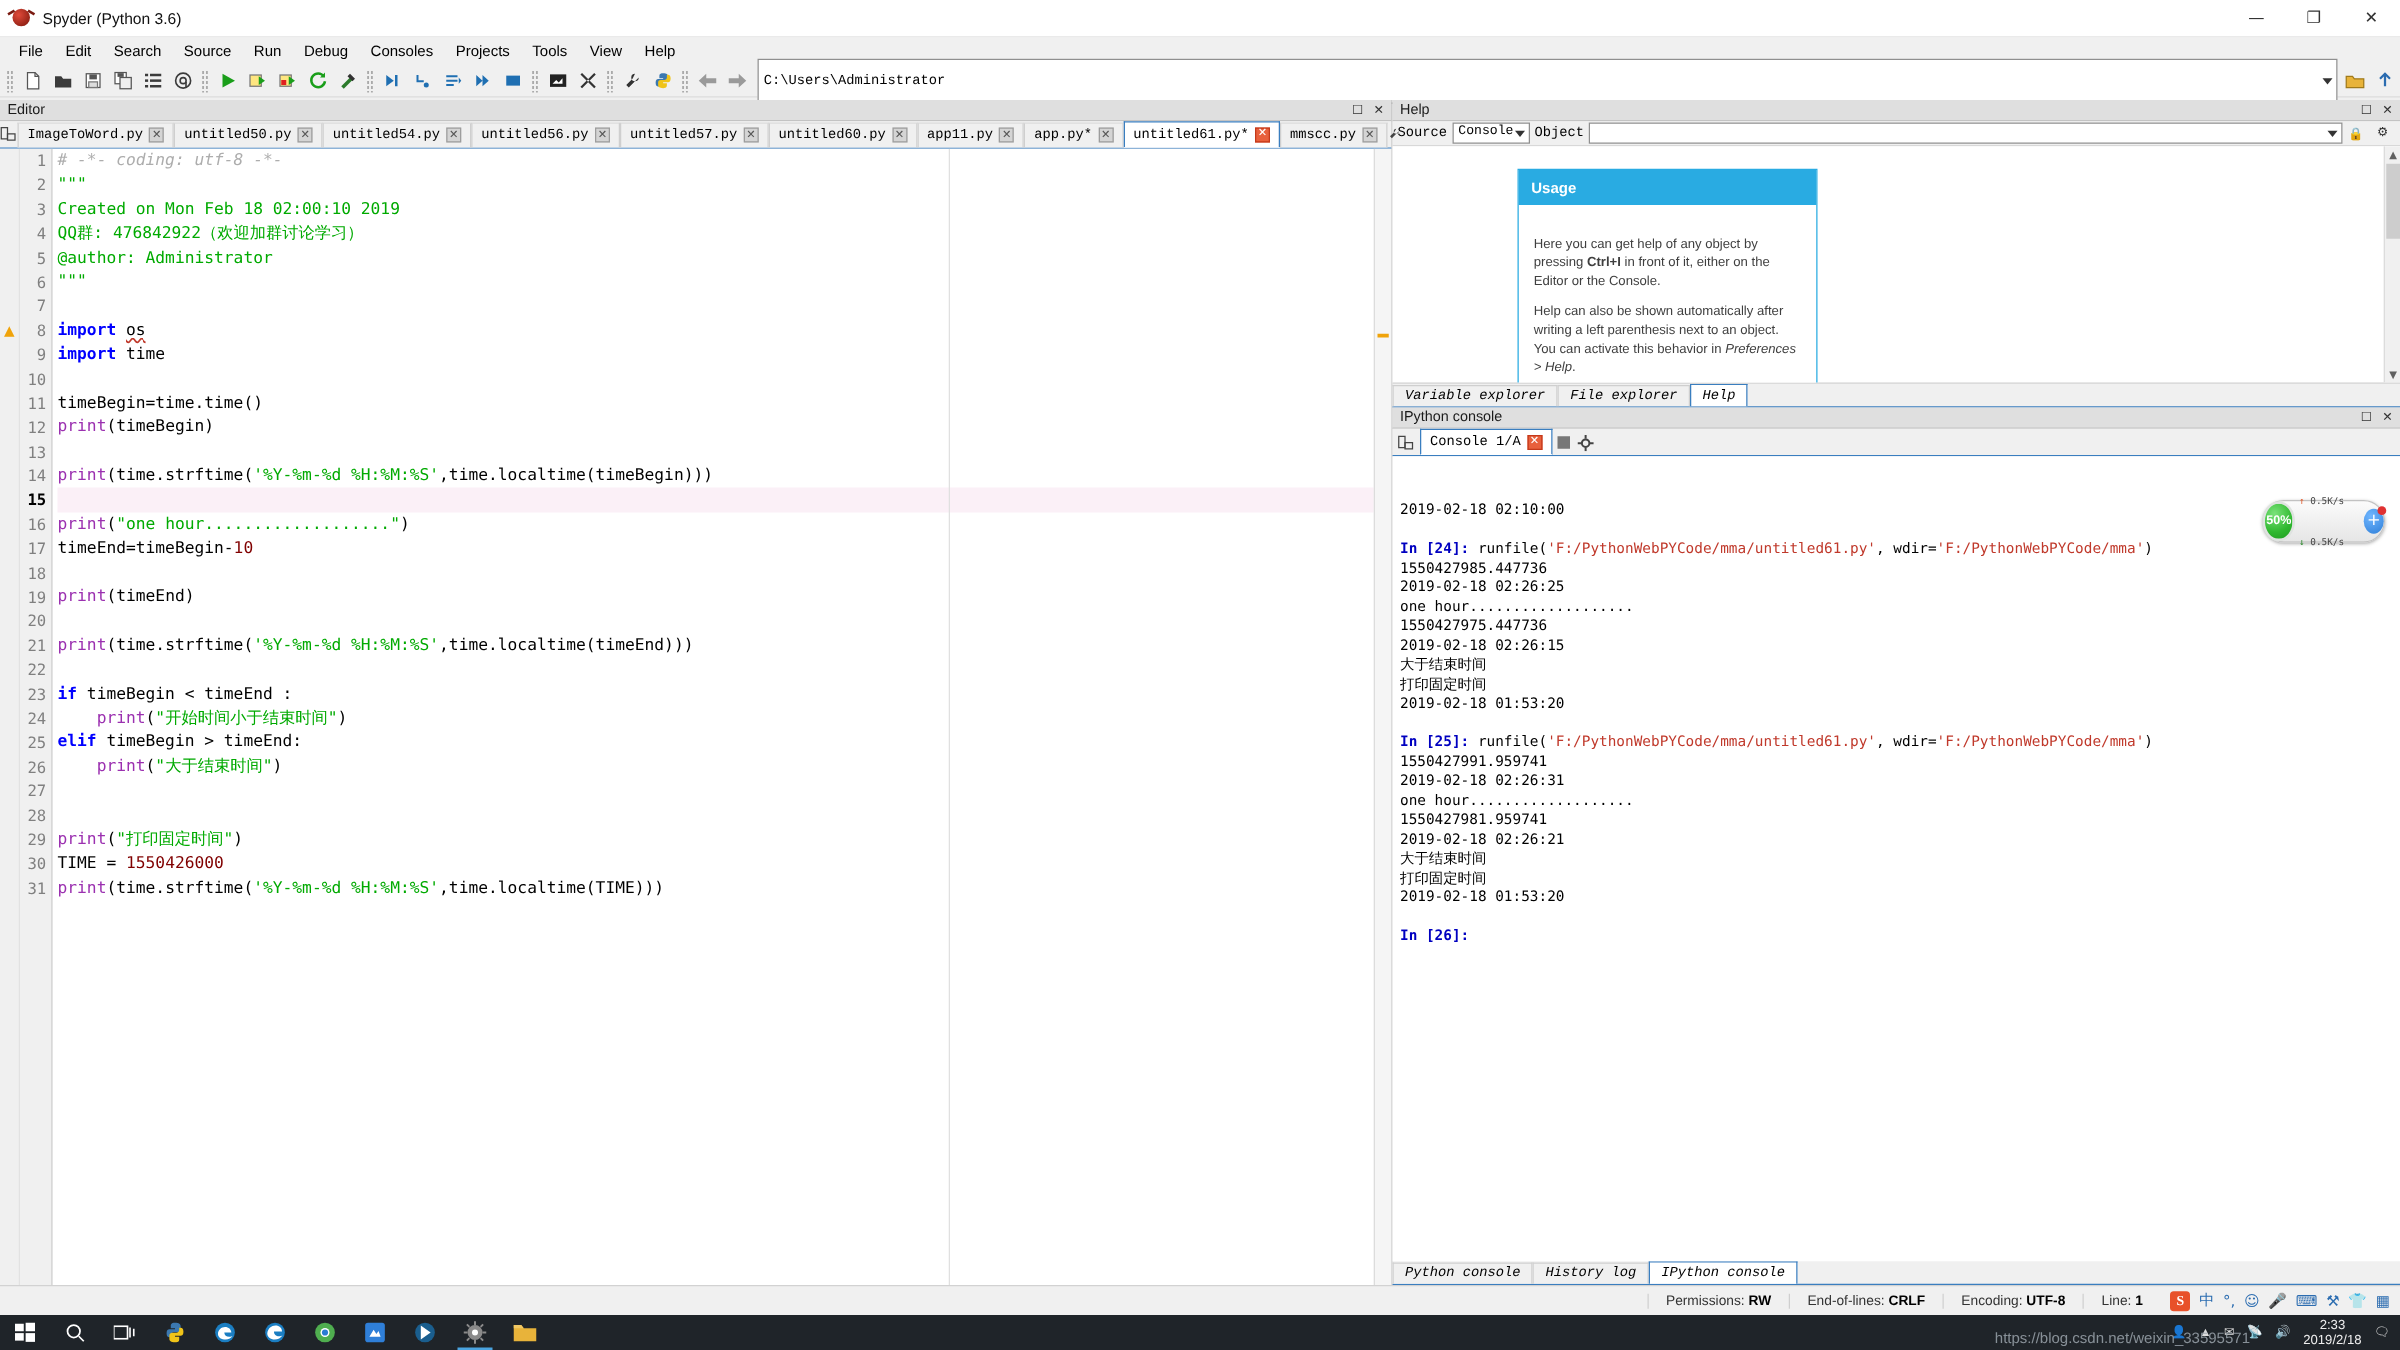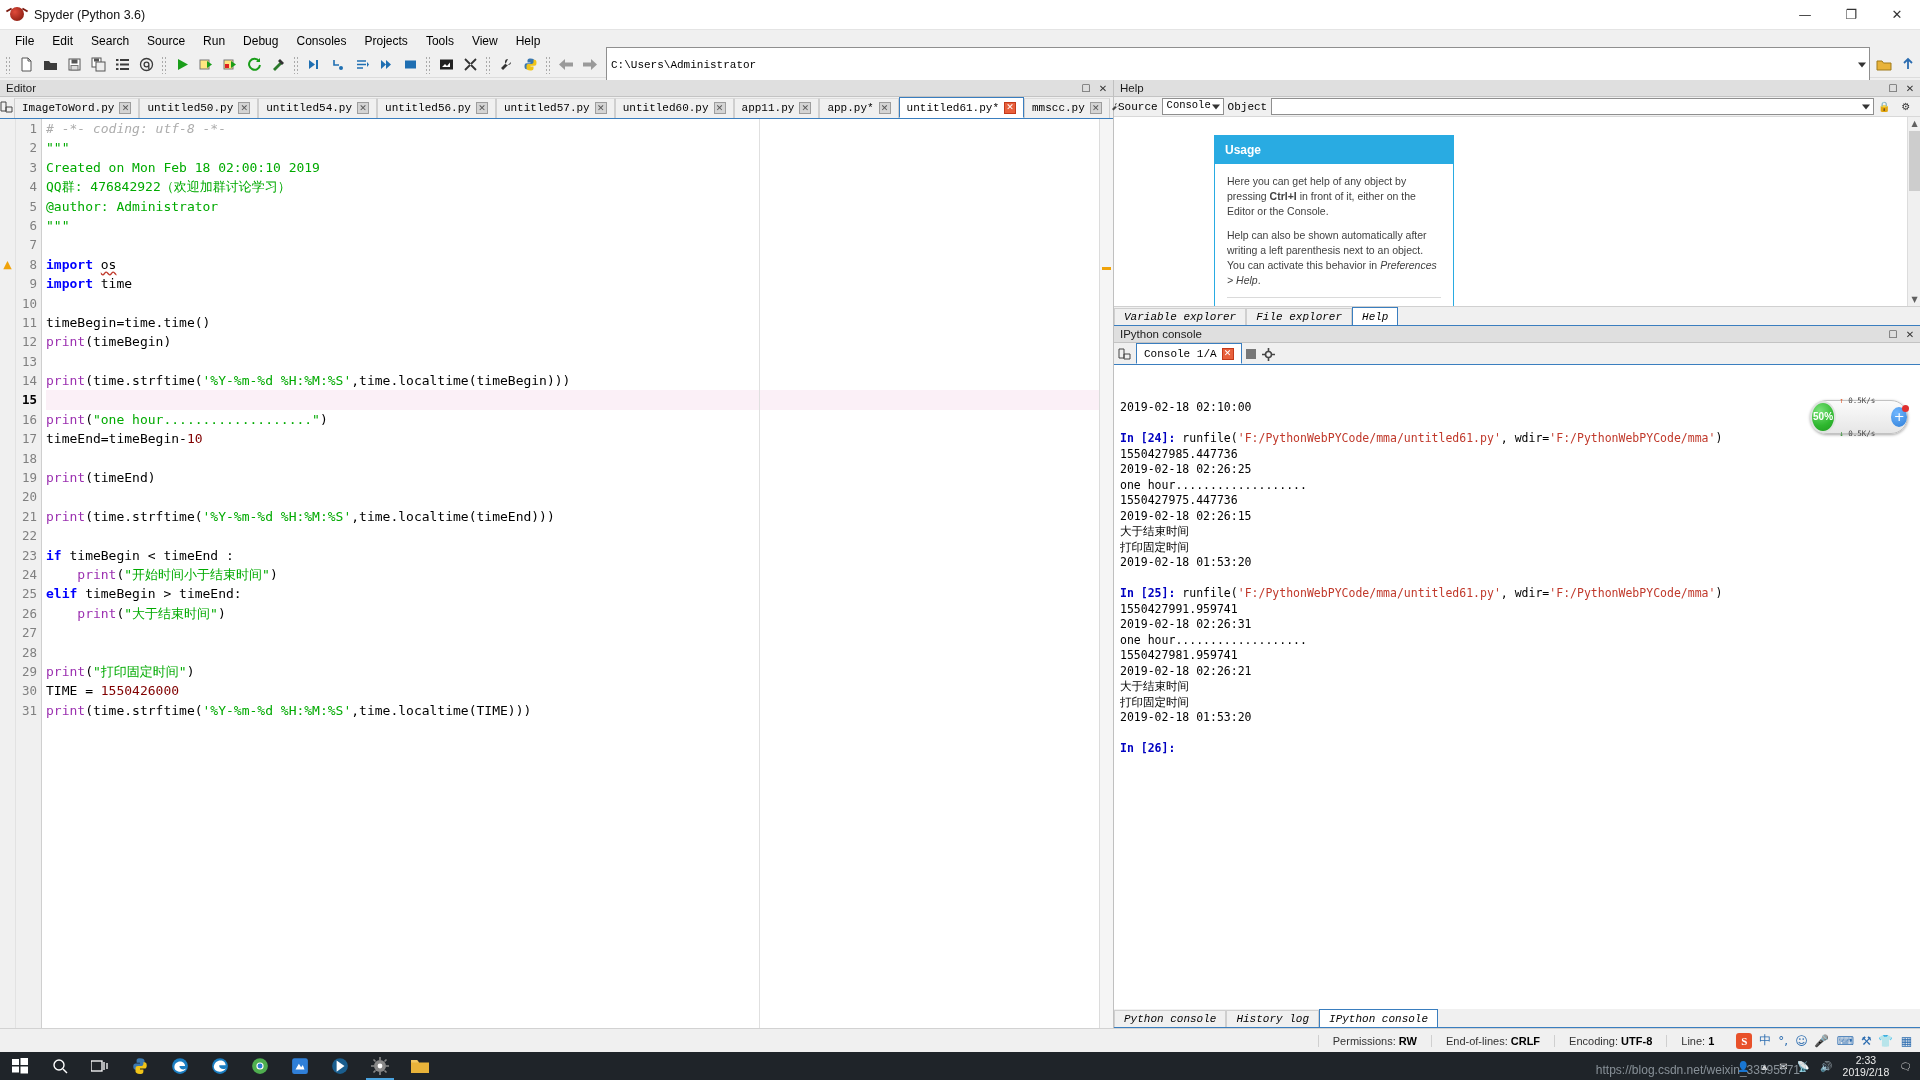--- a/index.html
+++ b/index.html
@@ -149,21 +149,21 @@
     width: 0; height: 0; border-left: 4px solid transparent;
     border-right: 4px solid transparent; border-top: 5px solid #333;
   }
   .help-body { height: 190px; background: #fff; position: relative; overflow: hidden;
                border-bottom: 1px solid #d0d0d0; }
   .usage-card {
     position: absolute; left: 100px; top: 18px; width: 240px;
     border: 1px solid #29abe2; background: #fff;
   }
   .usage-head { background: #29abe2; color: #fff; font-size: 12px; padding: 7px 10px; font-weight: bold;}
-  .usage-body { padding: 10px 12px 8px; font-size: 10.5px; color: #3f3f3f; line-height: 1.45; }
+  .usage-body { padding: 24px 12px 8px; font-size: 10.5px; color: #3f3f3f; line-height: 1.45; }
   .usage-body p { margin-bottom: 8px; }
   .usage-hr { border-top: 1px solid #dadada; margin: 8px 0 6px; }
   .usage-foot { text-align: center; font-size: 10.5px; color: #3f3f3f; padding-bottom: 6px; }
   .usage-foot a { color: #2a6496; }
 
   .vscroll { position: absolute; right: 0; top: 0; bottom: 0; width: 13px; background: #f0f0f0;
              border-left: 1px solid #dcdcdc; }
   .vscroll .arrow-up, .vscroll .arrow-dn {
     width: 13px; height: 13px; display:flex; align-items:center; justify-content:center;
     font-size: 8px; color:#606060; font-family:"DejaVu Sans",sans-serif;}

